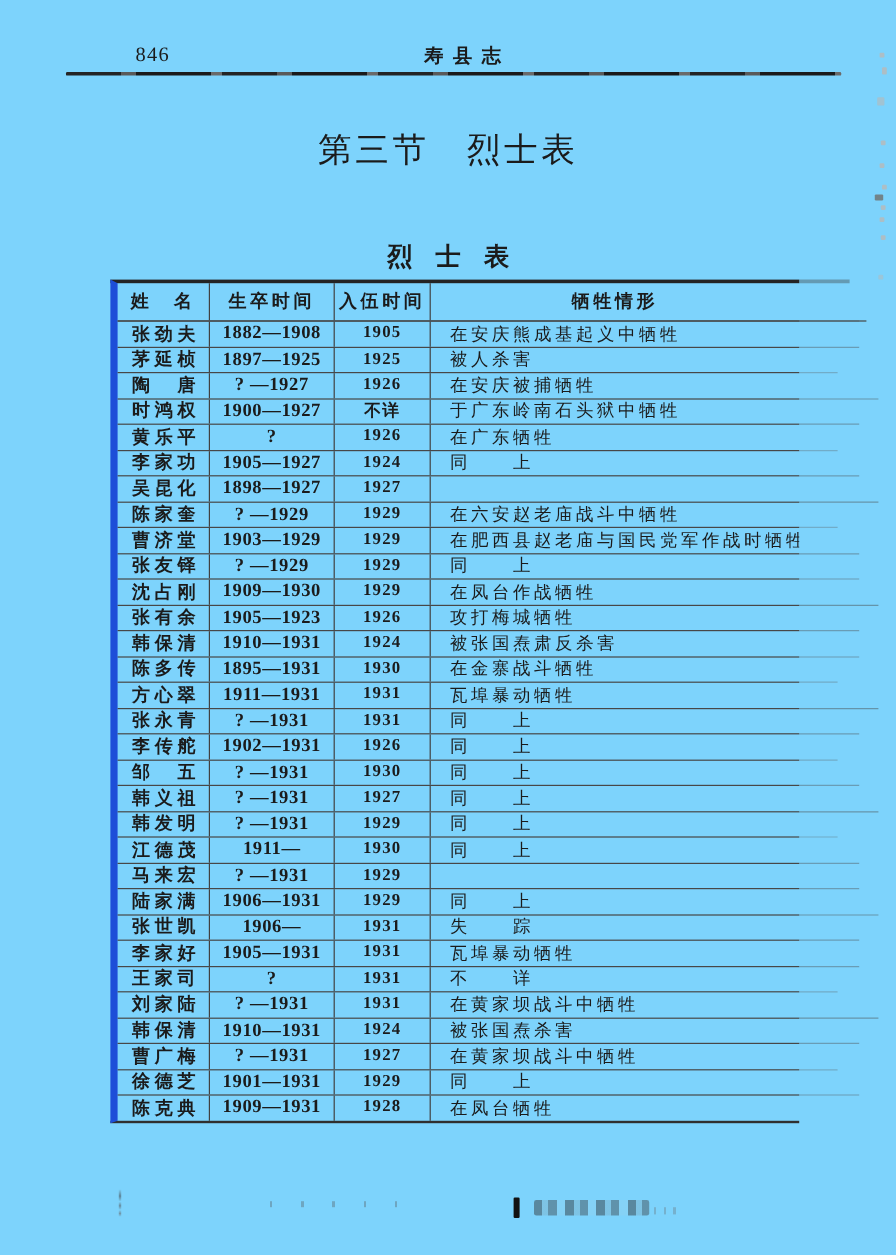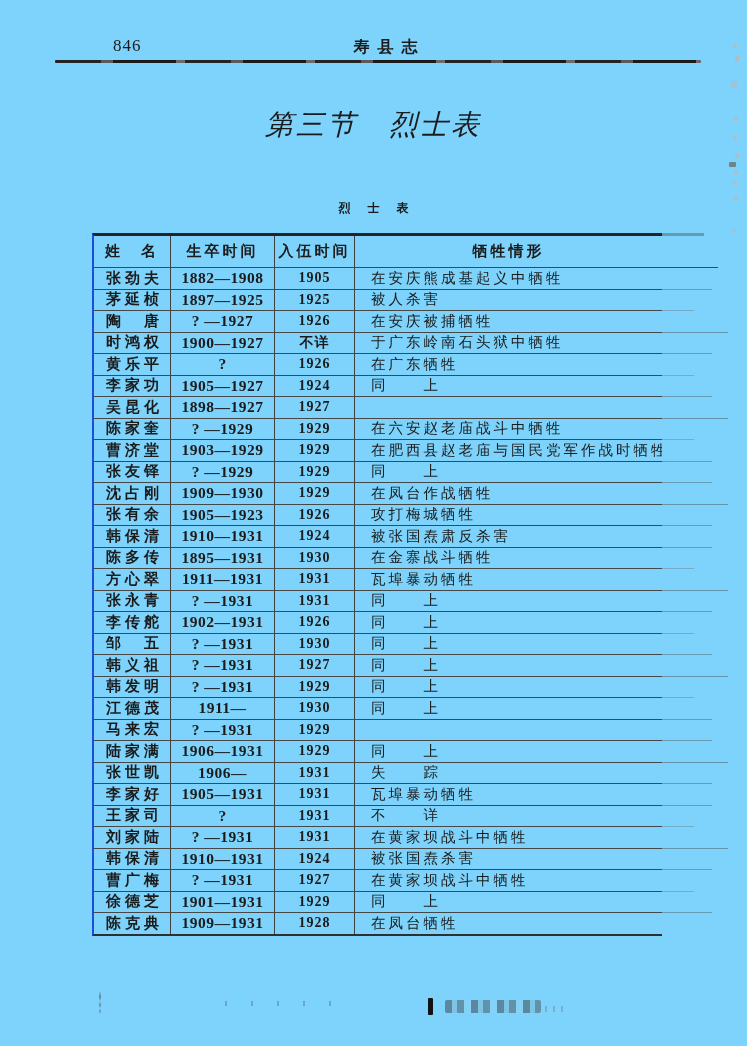--- a/index.html
+++ b/index.html
@@ -10,26 +10,26 @@
   }
   
   .page-number{position:absolute;left:113px;top:36px;font-size:17px;letter-spacing:1px;}
   .book-title{position:absolute;left:0;width:747px;top:37px;text-align:center;
     font-size:16px;font-weight:bold;letter-spacing:8px;text-indent:8px;padding-left:12px;}
   .header-rule{position:absolute;left:55px;top:60px;width:646px;height:3px;
     background:repeating-linear-gradient(90deg,#242424 0 46px,#5a5a5a 46px 58px,#1a1a1a 58px 121px,#6a6a6a 121px 130px);
     border-radius:1px;}
   
   .section-title{position:absolute;left:0;width:747px;top:106px;text-align:center;
-    font-size:28px;font-weight:500;letter-spacing:3px;font-style:italic;}
+    font-size:28px;font-weight:500;letter-spacing:3px;}
   .table-title{position:absolute;left:0;width:747px;top:200px;text-align:center;
-    font-size:12px;font-weight:bold;letter-spacing:7px;text-indent:7px;}
+    font-size:21px;font-weight:bold;letter-spacing:7px;text-indent:7px;}
   
   .martyrs-table{position:absolute;left:92px;top:233px;width:568px;
-    border-top:3px solid #242424;border-left:2px solid #1d4ed8;border-bottom:2px solid #2f2f2f;}
+    border-top:3px solid #242424;border-left:6px solid #1d4ed8;border-bottom:2px solid #2f2f2f;}
   .tr{display:grid;grid-template-columns:76px 104px 80px 308px;position:relative;box-sizing:border-box;}
   .tr.head{height:31px;}
   .tr.body-row{height:21.5px;border-top:1px solid #474747;}
   
   .tr.body-row::after{content:"";position:absolute;top:-1px;right:-50px;width:50px;
     border-top:1px solid rgba(75,75,75,.40);}
   .tr.body-row:nth-child(3n)::after{width:32px;right:-32px;border-top-color:rgba(90,90,90,.32);}
   .tr.body-row:nth-child(4n)::after{width:66px;right:-66px;border-top-color:rgba(70,70,70,.45);}
   .tr.head::after{content:"";position:absolute;top:-3px;right:-42px;width:42px;
     border-top:3px solid rgba(60,60,60,.38);}

